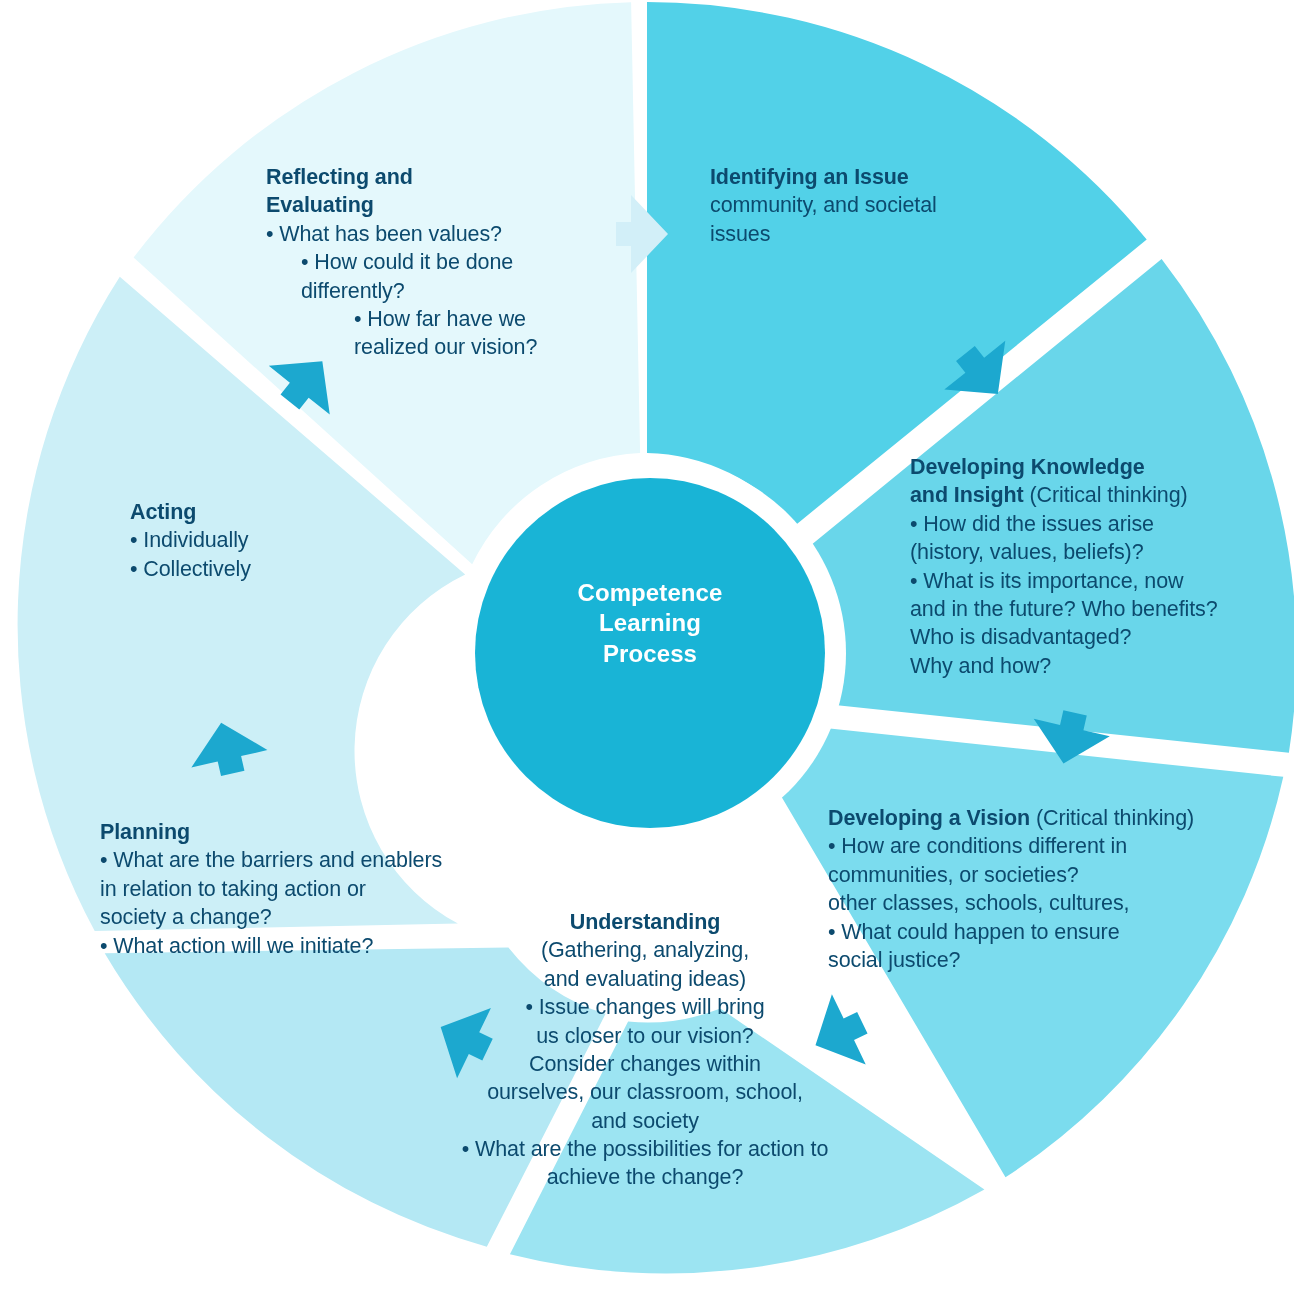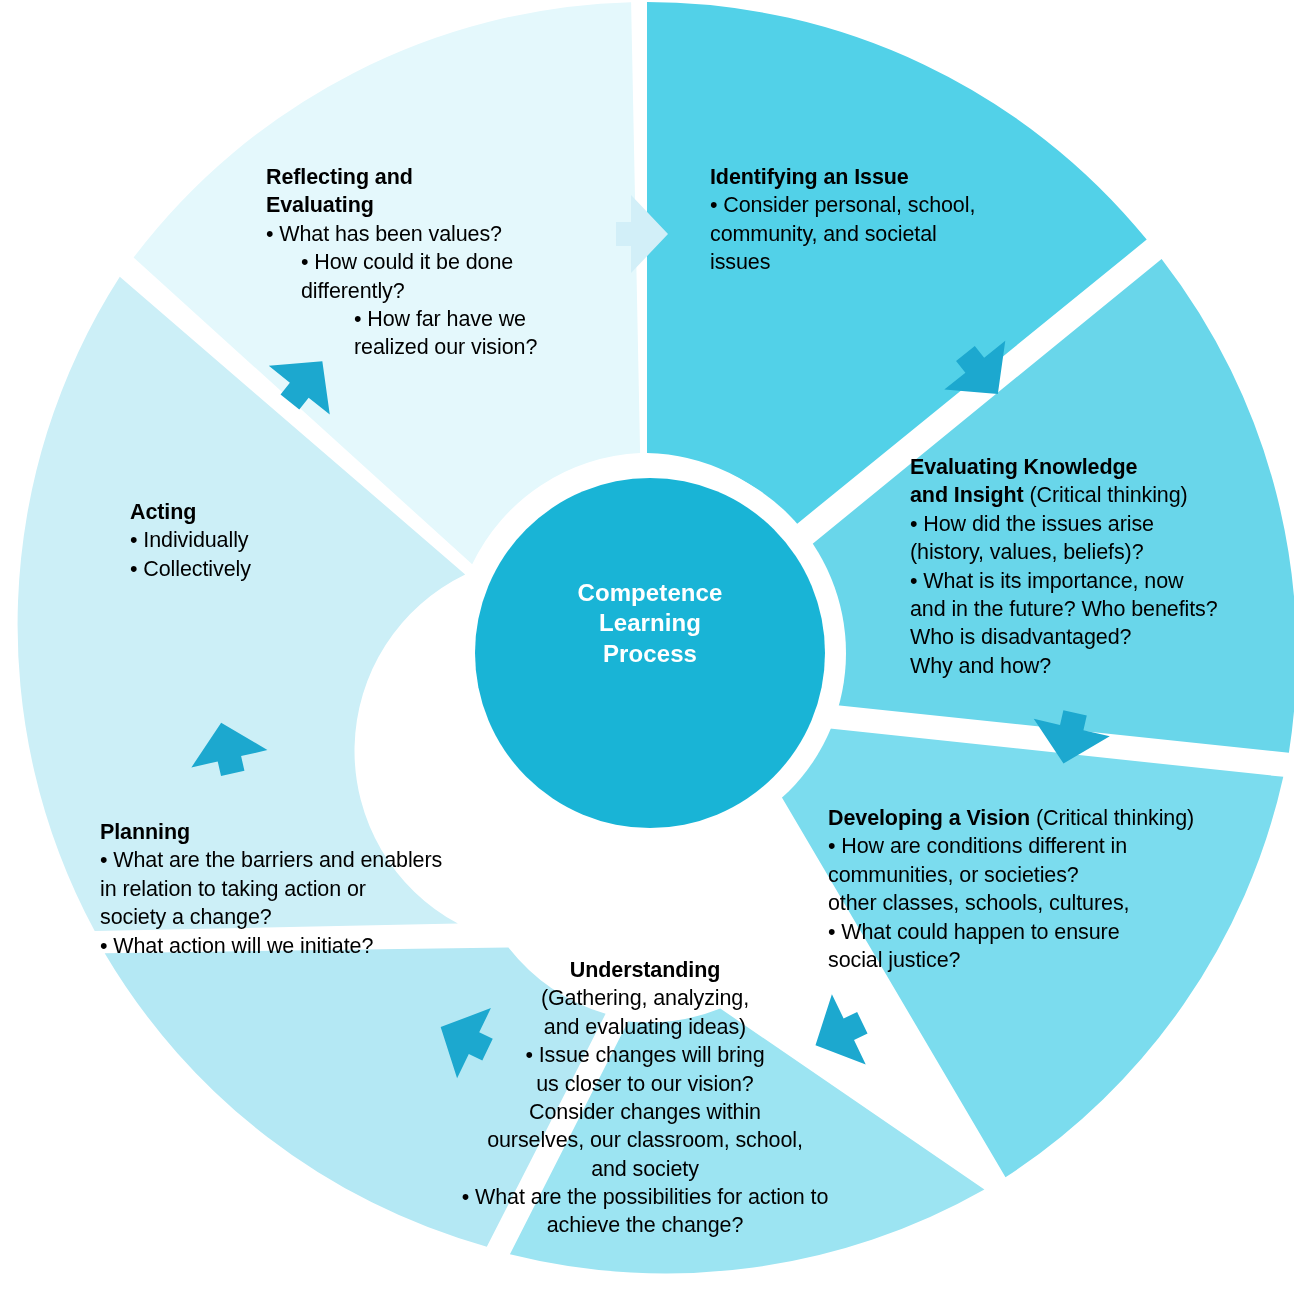--- a/index.html
+++ b/index.html
@@ -23,21 +23,21 @@
     position: absolute;
     left: 0;
     top: 0;
     width: 1294px;
     height: 1294px;
   }
   .label {
     position: absolute;
     font-size: 21.5px;
     line-height: 1.32;
-    color: #000000;
+    color: #0c4a6e;
     letter-spacing: -0.1px;
   }
   .label .hd {
     font-weight: bold;
   }
   .label .bl {
     display: block;
   }
   
   .bul {
@@ -57,21 +57,21 @@
   }
   .plain {
     display: block;
   }
   .ctr { text-align: center; }
 
   
   #lbl-identifying  { left: 710px;  top: 163px; width: 350px; }
   #lbl-knowledge    { left: 910px;  top: 453px; width: 390px; }
   #lbl-vision       { left: 828px;  top: 804px; width: 440px; }
-  #lbl-understanding{ left: 425px;  top: 956px; width: 440px; }
+  #lbl-understanding{ left: 425px;  top: 908px; width: 440px; }
   #lbl-planning     { left: 100px;  top: 818px; width: 420px; }
   #lbl-acting       { left: 130px;  top: 498px; width: 300px; }
   #lbl-reflecting   { left: 266px;  top: 163px; width: 370px; }
 
   #center-label {
     position: absolute;
     left: 497px;
     top: 578px;
     width: 306px;
     text-align: center;
@@ -131,27 +131,26 @@
   </svg>
 
   <div id="center-label">
     <span>Competence</span>
     <span>Learning</span>
     <span>Process</span>
   </div>
 
   <div class="label" id="lbl-identifying">
     <span class="hd bl">Identifying an Issue</span>
-    <span class="bul">• Consider personal, school,</span>
     <span class="bul">community, and societal</span>
     <span class="bul">issues</span>
   </div>
 
   <div class="label" id="lbl-knowledge">
-    <span class="bl"><span class="hd">Evaluating Knowledge</span></span>
+    <span class="bl"><span class="hd">Developing Knowledge</span></span>
     <span class="bl"><span class="hd">and Insight</span><span> (Critical thinking)</span></span>
     <span class="bul">• How did the issues arise</span>
     <span class="bul">(history, values, beliefs)?</span>
     <span class="bul">• What is its importance, now</span>
     <span class="bul">and in the future? Who benefits?</span>
     <span class="bul">Who is disadvantaged?</span>
     <span class="bul">Why and how?</span>
   </div>
 
   <div class="label" id="lbl-vision">

